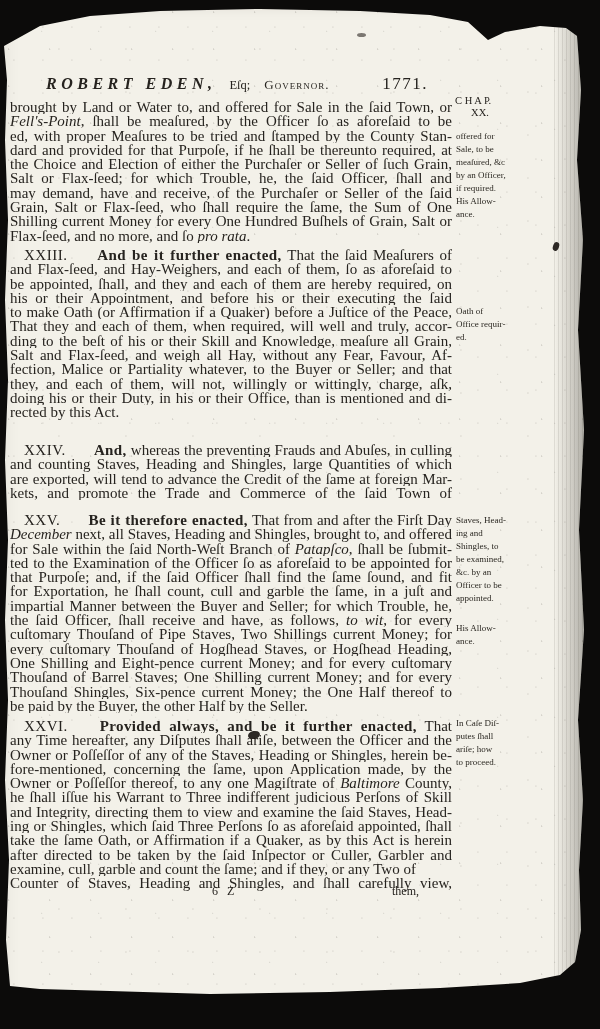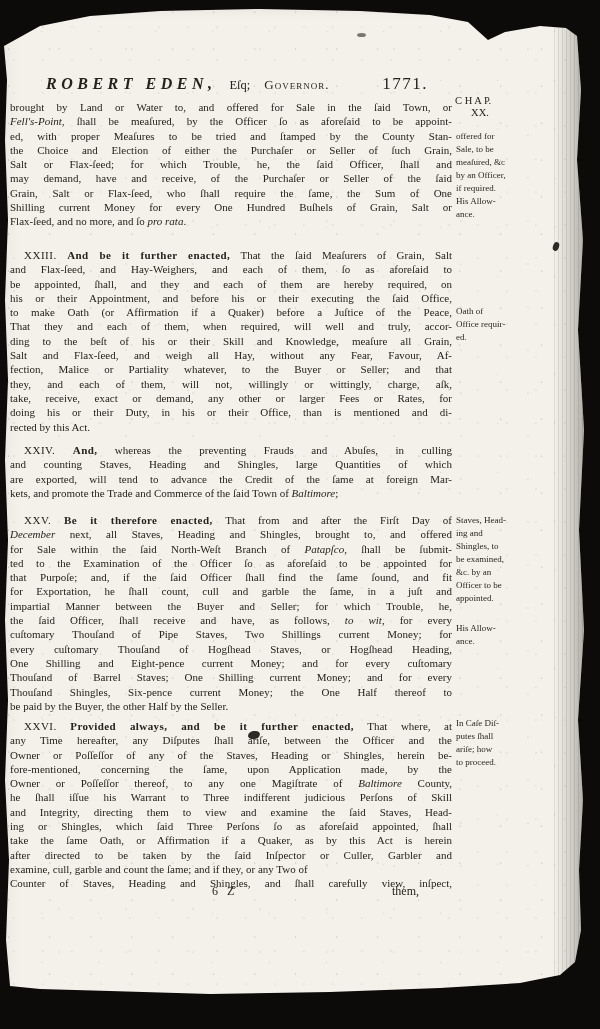--- a/index.html
+++ b/index.html
@@ -39,29 +39,29 @@
   .header{
     position:absolute;top:74px;left:46px;width:382px;
     display:flex;align-items:baseline;white-space:nowrap;
   }
   .gov-name{font-style:italic;font-size:16px;letter-spacing:4.5px;font-weight:bold;}
   .gov-esq{font-size:12.5px;margin-left:13px;}
   .gov-title{font-variant:small-caps;font-size:13px;margin-left:14px;letter-spacing:1px;}
   .gov-year{margin-left:auto;font-size:17px;letter-spacing:1.5px;}
   .para{
     position:absolute;left:10px;width:442px;
-    font-size:11px;line-height:14.3px;
+    font-size:15px;line-height:14.3px;
   }
   .tline{
     text-align:justify;text-align-last:justify;
     height:14.3px;overflow:hidden;
   }
   .tline.last{text-align-last:left;}
   .tline.first{padding-left:14px;text-align-last:justify;}
-  .enact{font-weight:bold;letter-spacing:.4px;}
+  .enact{font-weight:bold;letter-spacing:.4px;margin-left:24px;}
   .secnum{letter-spacing:.5px;margin-top:40px;}
   .mnote{
     position:absolute;left:456px;width:64px;
     font-size:9px;line-height:13px;color:#2b2822;
   }
   .mnote .tline{text-align:left;text-align-last:left;height:13px;white-space:nowrap;}
   .chap{
     position:absolute;left:455px;top:95px;width:50px;
     font-size:10.5px;line-height:12px;text-align:left;
   }
@@ -87,20 +87,21 @@
 
   <div class="chap">
     <div class="c1">C H A P.</div>
     <div class="c2">XX.</div>
   </div>
 
   <div class="para" style="top:100px">
       <div class="tline">brought by Land or Water to, and offered for Sale in the ſaid Town, or</div>
       <div class="tline"><i>Fell's-Point</i>, ſhall be meaſured, by the Officer ſo as aforeſaid to be appoint-</div>
       <div class="tline">ed, with proper Meaſures to be tried and ſtamped by the County Stan-</div>
+      <div class="tline">dard and provided for that Purpoſe, if he ſhall be thereunto required, at</div>
       <div class="tline">the Choice and Election of either the Purchaſer or Seller of ſuch Grain,</div>
       <div class="tline">Salt or Flax-ſeed; for which Trouble, he, the ſaid Officer, ſhall and</div>
       <div class="tline">may demand, have and receive, of the Purchaſer or Seller of the ſaid</div>
       <div class="tline">Grain, Salt or Flax-ſeed, who ſhall require the ſame, the Sum of One</div>
       <div class="tline">Shilling current Money for every One Hundred Buſhels of Grain, Salt or</div>
       <div class="tline last">Flax-ſeed, and no more, and ſo <i>pro rata</i>.</div>
     </div>
 
   <div class="para" style="top:248px">
     <div class="tline first">
@@ -111,21 +112,20 @@
     <div>
         <div class="tline">and Flax-ſeed, and Hay-Weighers, and each of them, ſo as aforeſaid to</div>
         <div class="tline">be appointed, ſhall, and they and each of them are hereby required, on</div>
         <div class="tline">his or their Appointment, and before his or their executing the ſaid Office,</div>
         <div class="tline">to make Oath (or Affirmation if a Quaker) before a Juſtice of the Peace,</div>
         <div class="tline">That they and each of them, when required, will well and truly, accor-</div>
         <div class="tline">ding to the beſt of his or their Skill and Knowledge, meaſure all Grain,</div>
         <div class="tline">Salt and Flax-ſeed, and weigh all Hay, without any Fear, Favour, Af-</div>
         <div class="tline">fection, Malice or Partiality whatever, to the Buyer or Seller; and that</div>
         <div class="tline">they, and each of them, will not, willingly or wittingly, charge, aſk,</div>
-        <div class="tline">take, receive, exact or demand, any other or larger Fees or Rates, for</div>
         <div class="tline">doing his or their Duty, in his or their Office, than is mentioned and di-</div>
         <div class="tline last">rected by this Act.</div>
       </div>
   </div>
 
   <div class="para" style="top:443px">
     <div class="tline first">
       <span class="secnum">XXIV.</span>
       <span class="enact">And,</span>
       <span>whereas the preventing Frauds and Abuſes, in culling</span>

